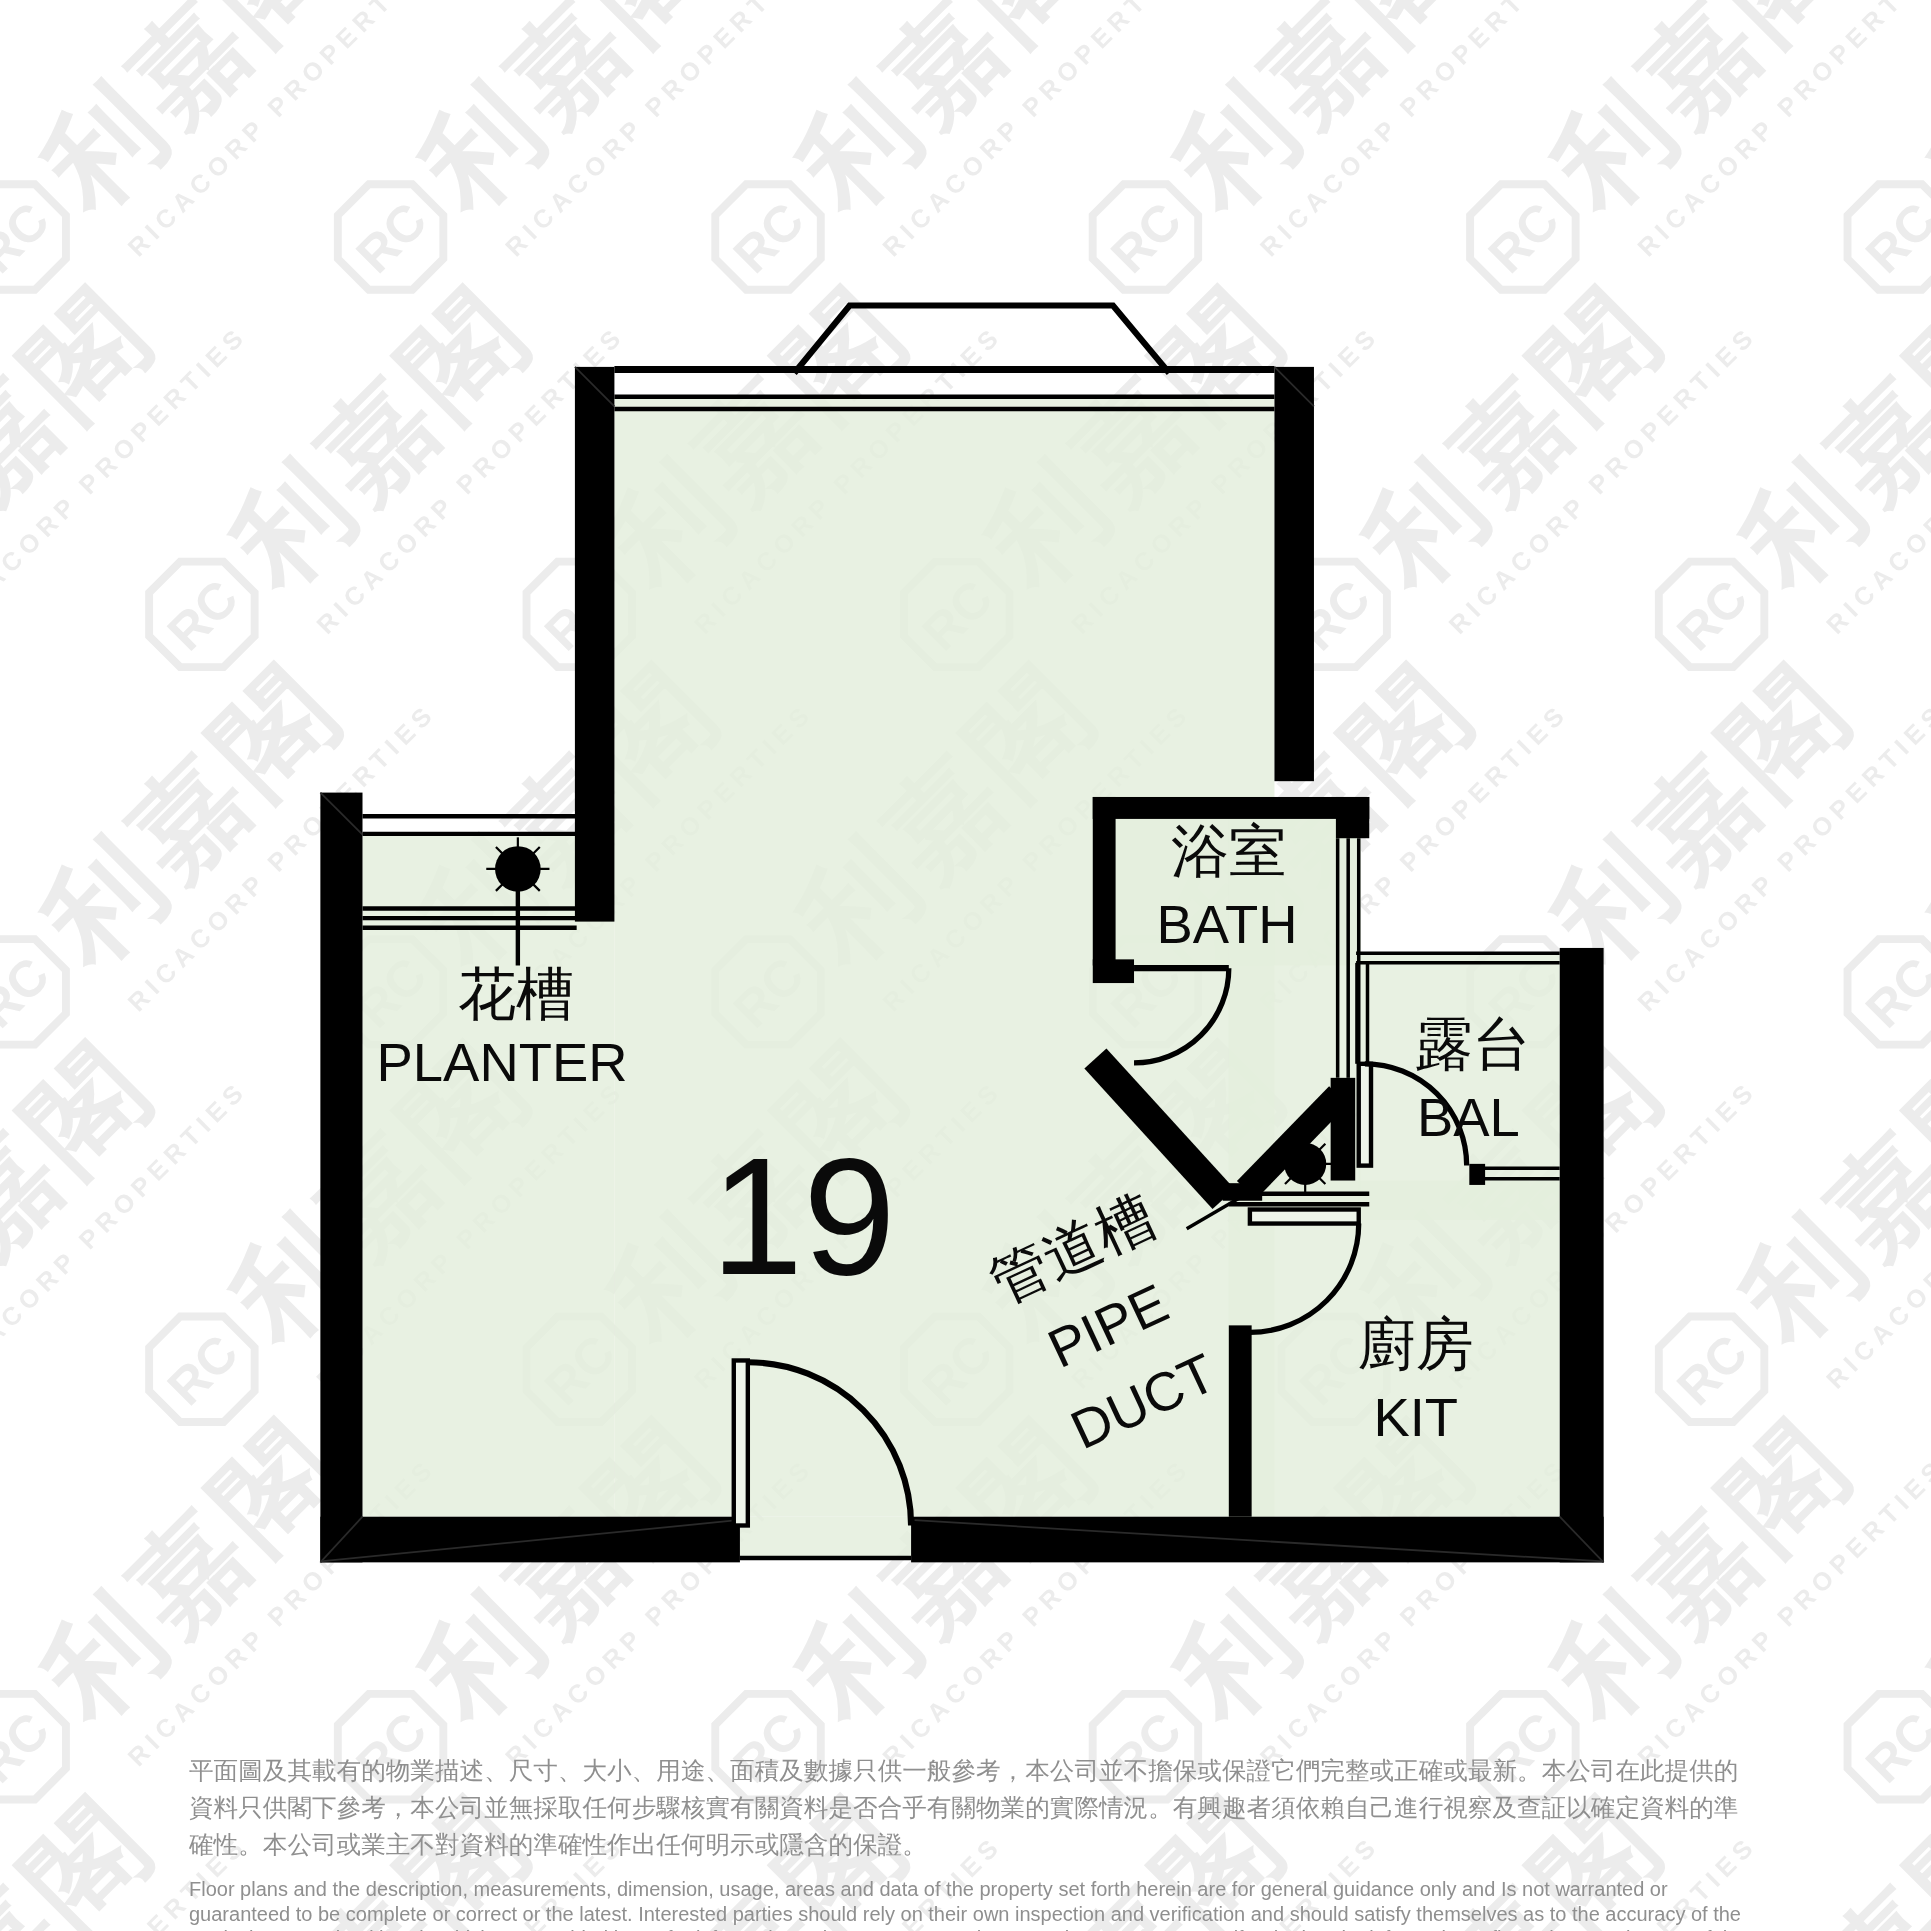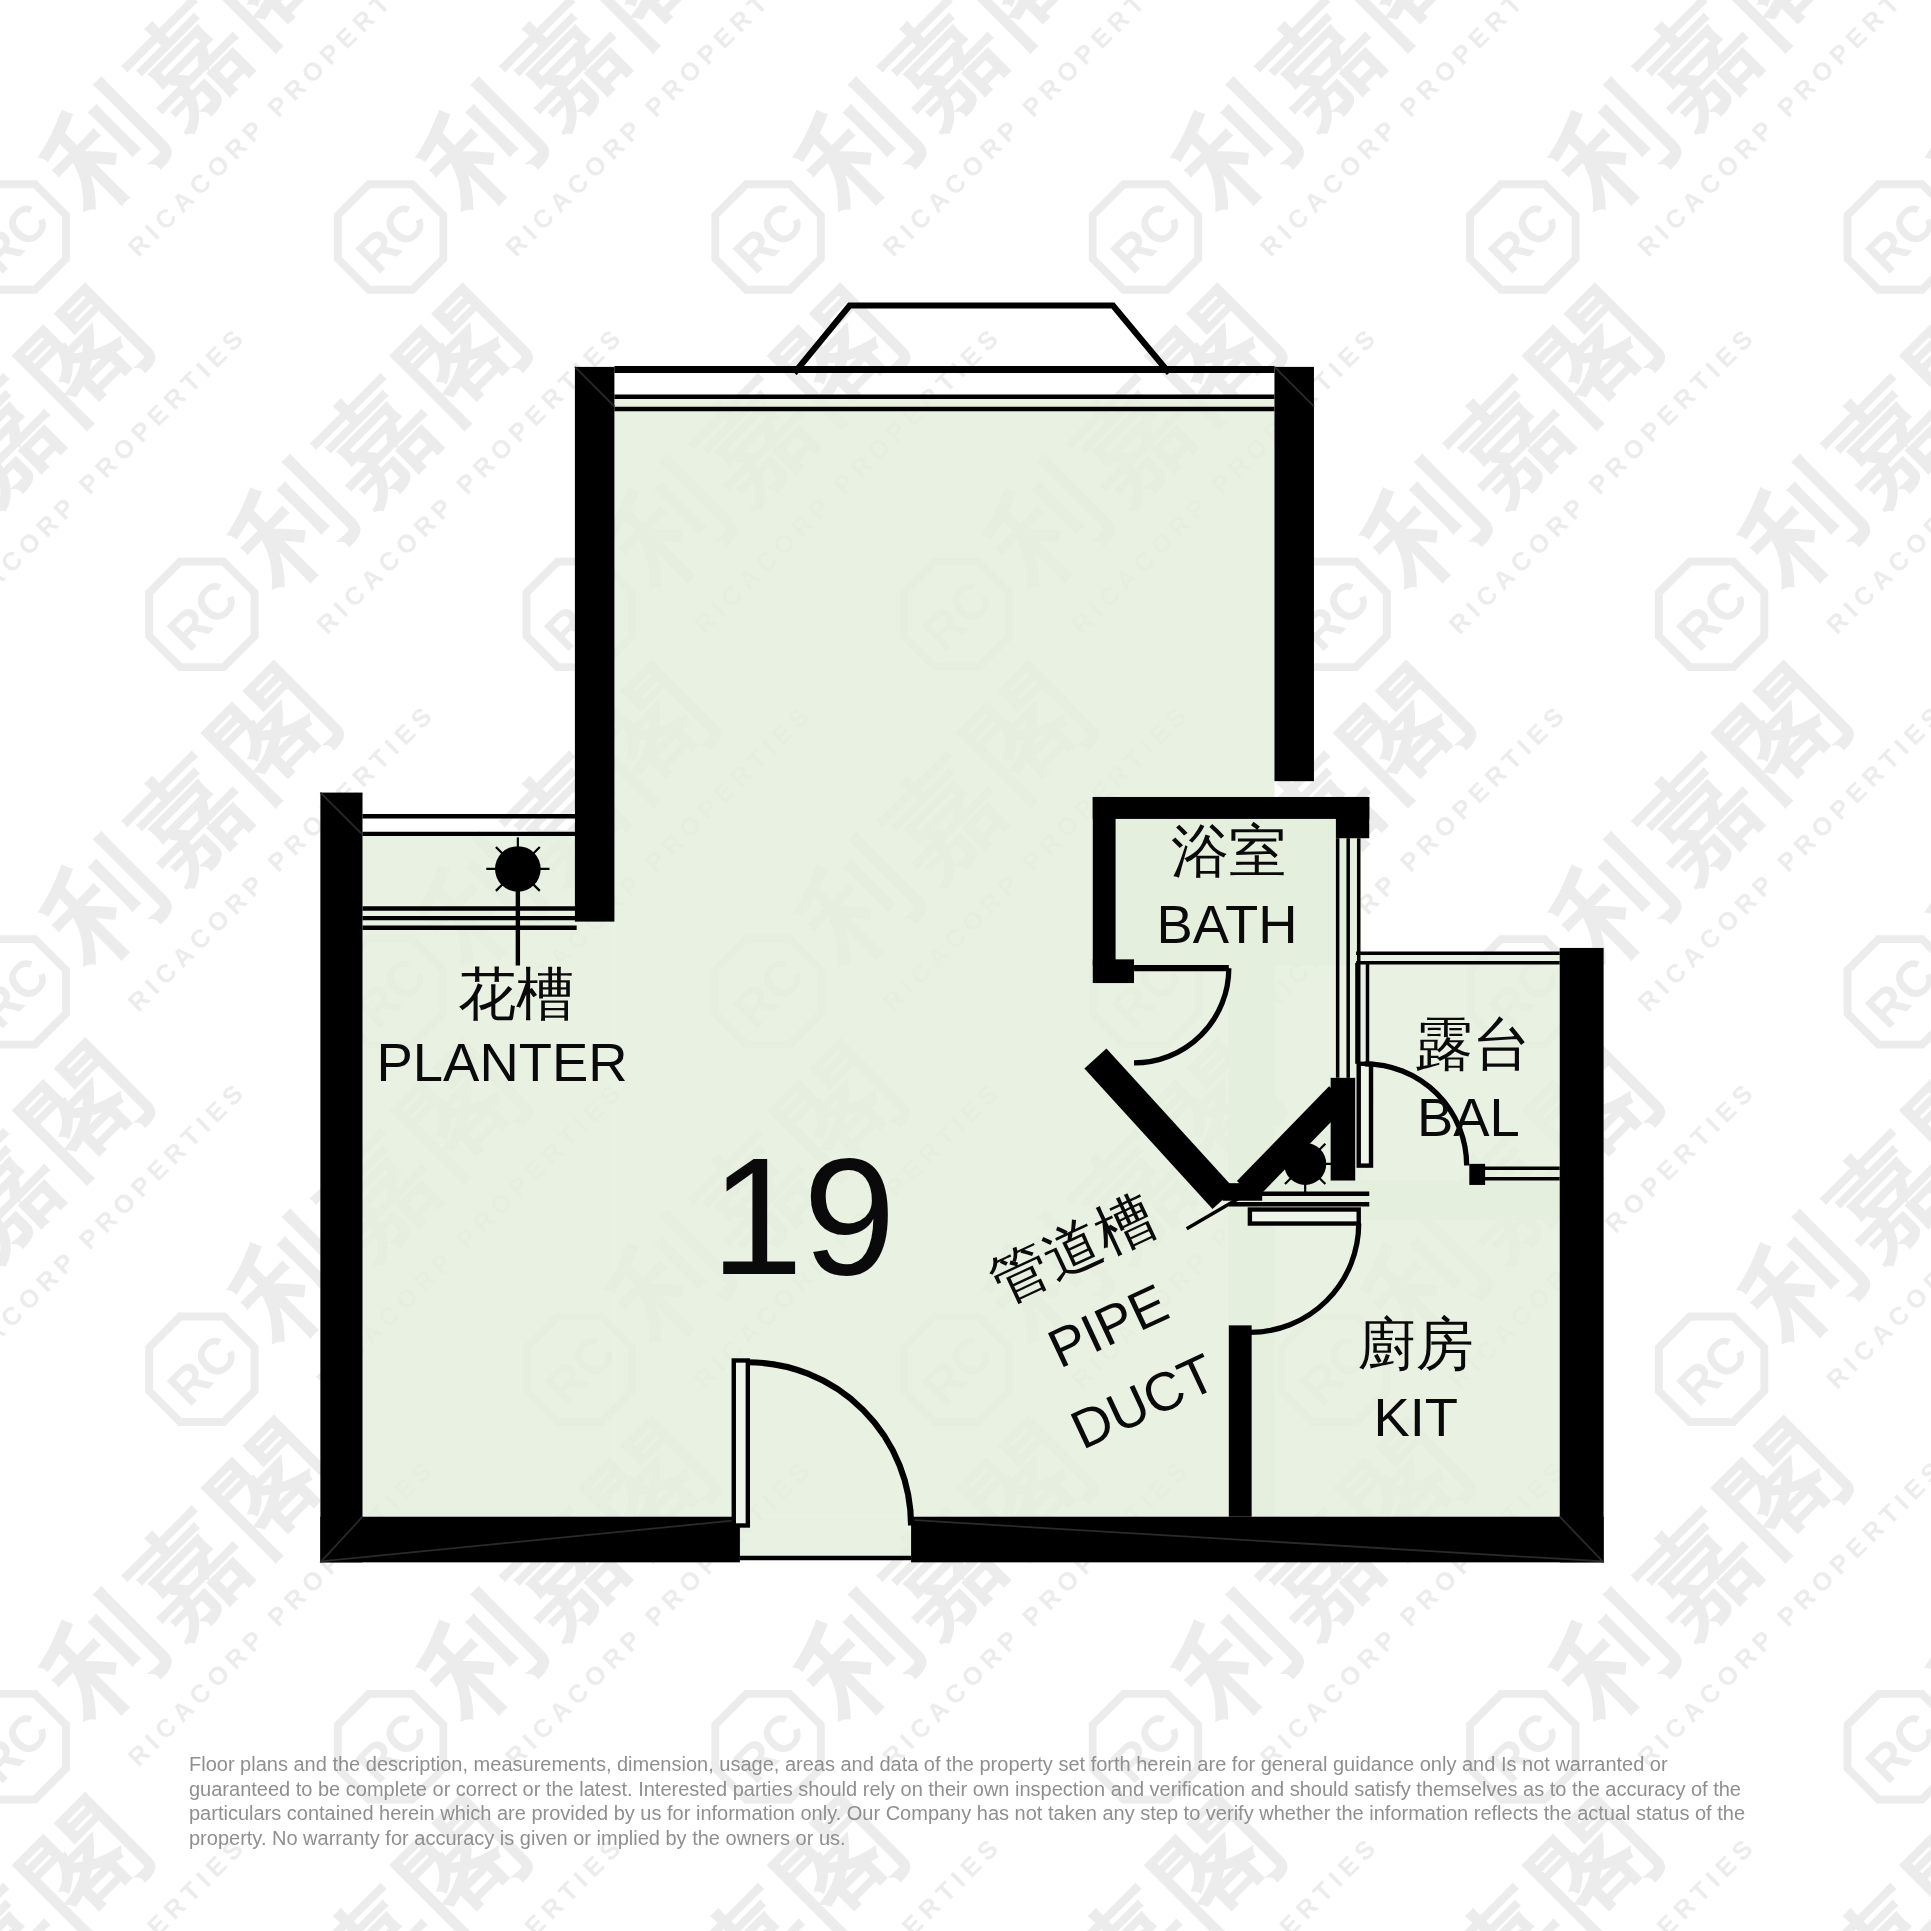--- a/index.html
+++ b/index.html
@@ -201,16 +201,17 @@
     <text class="lbl-en" x="1613" y="1636">KIT</text>
     <g transform="translate(1262,1510) rotate(-25)">
       <text class="lbl" x="0" y="-73">管道槽</text>
       <text class="lbl-en" x="0" y="22">PIPE</text>
       <text class="lbl-en" x="0" y="117">DUCT</text>
     </g>
   </g>
 </svg>
 
 <div class="disclaimer">
+  <p class="zh">平面圖及其載有的物業描述、尺寸、大小、用途、面積及數據只供一般參考，本公司並不擔保或保證它們完整或正確或最新。本公司在此提供的資料只供閣下參考，本公司並無採取任何步驟核實有關資料是否合乎有關物業的實際情況。有興趣者須依賴自己進行視察及查証以確定資料的準確性。本公司或業主不對資料的準確性作出任何明示或隱含的保證。</p>
   <p class="en">Floor plans and the description, measurements, dimension, usage, areas and data of the property set forth herein are for general guidance only and Is not warranted or guaranteed to be complete or correct or the latest. Interested parties should rely on their own inspection and verification and should satisfy themselves as to the accuracy of the particulars contained herein which are provided by us for information only.  Our Company has not taken any step to verify whether the information reflects the actual status of the property.  No warranty for accuracy is given or implied by the owners or us.</p>
 </div>
 </div>
 
 
 </body></html>

